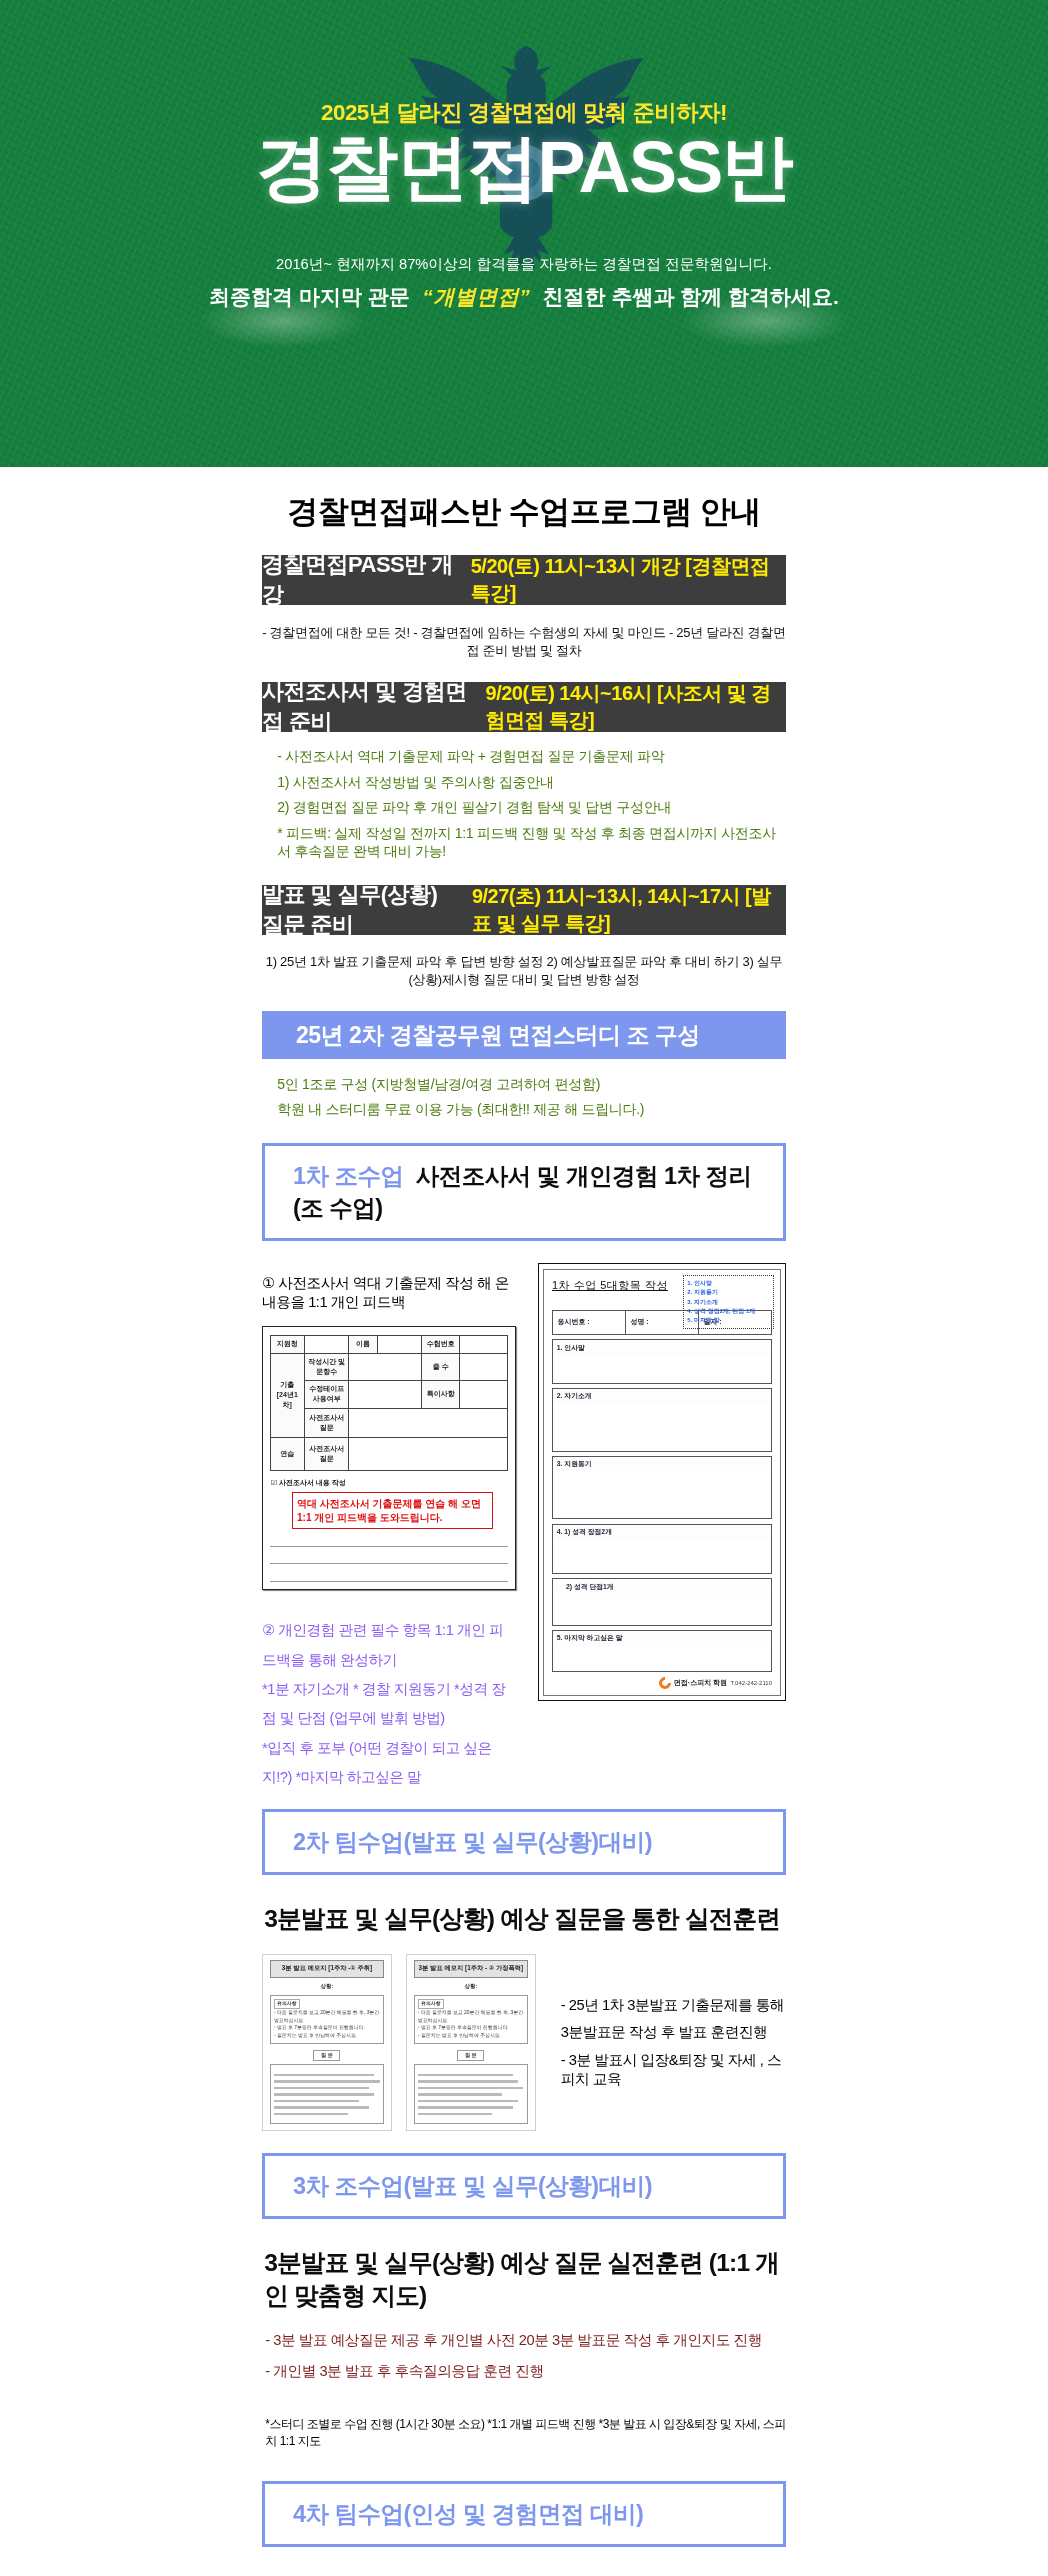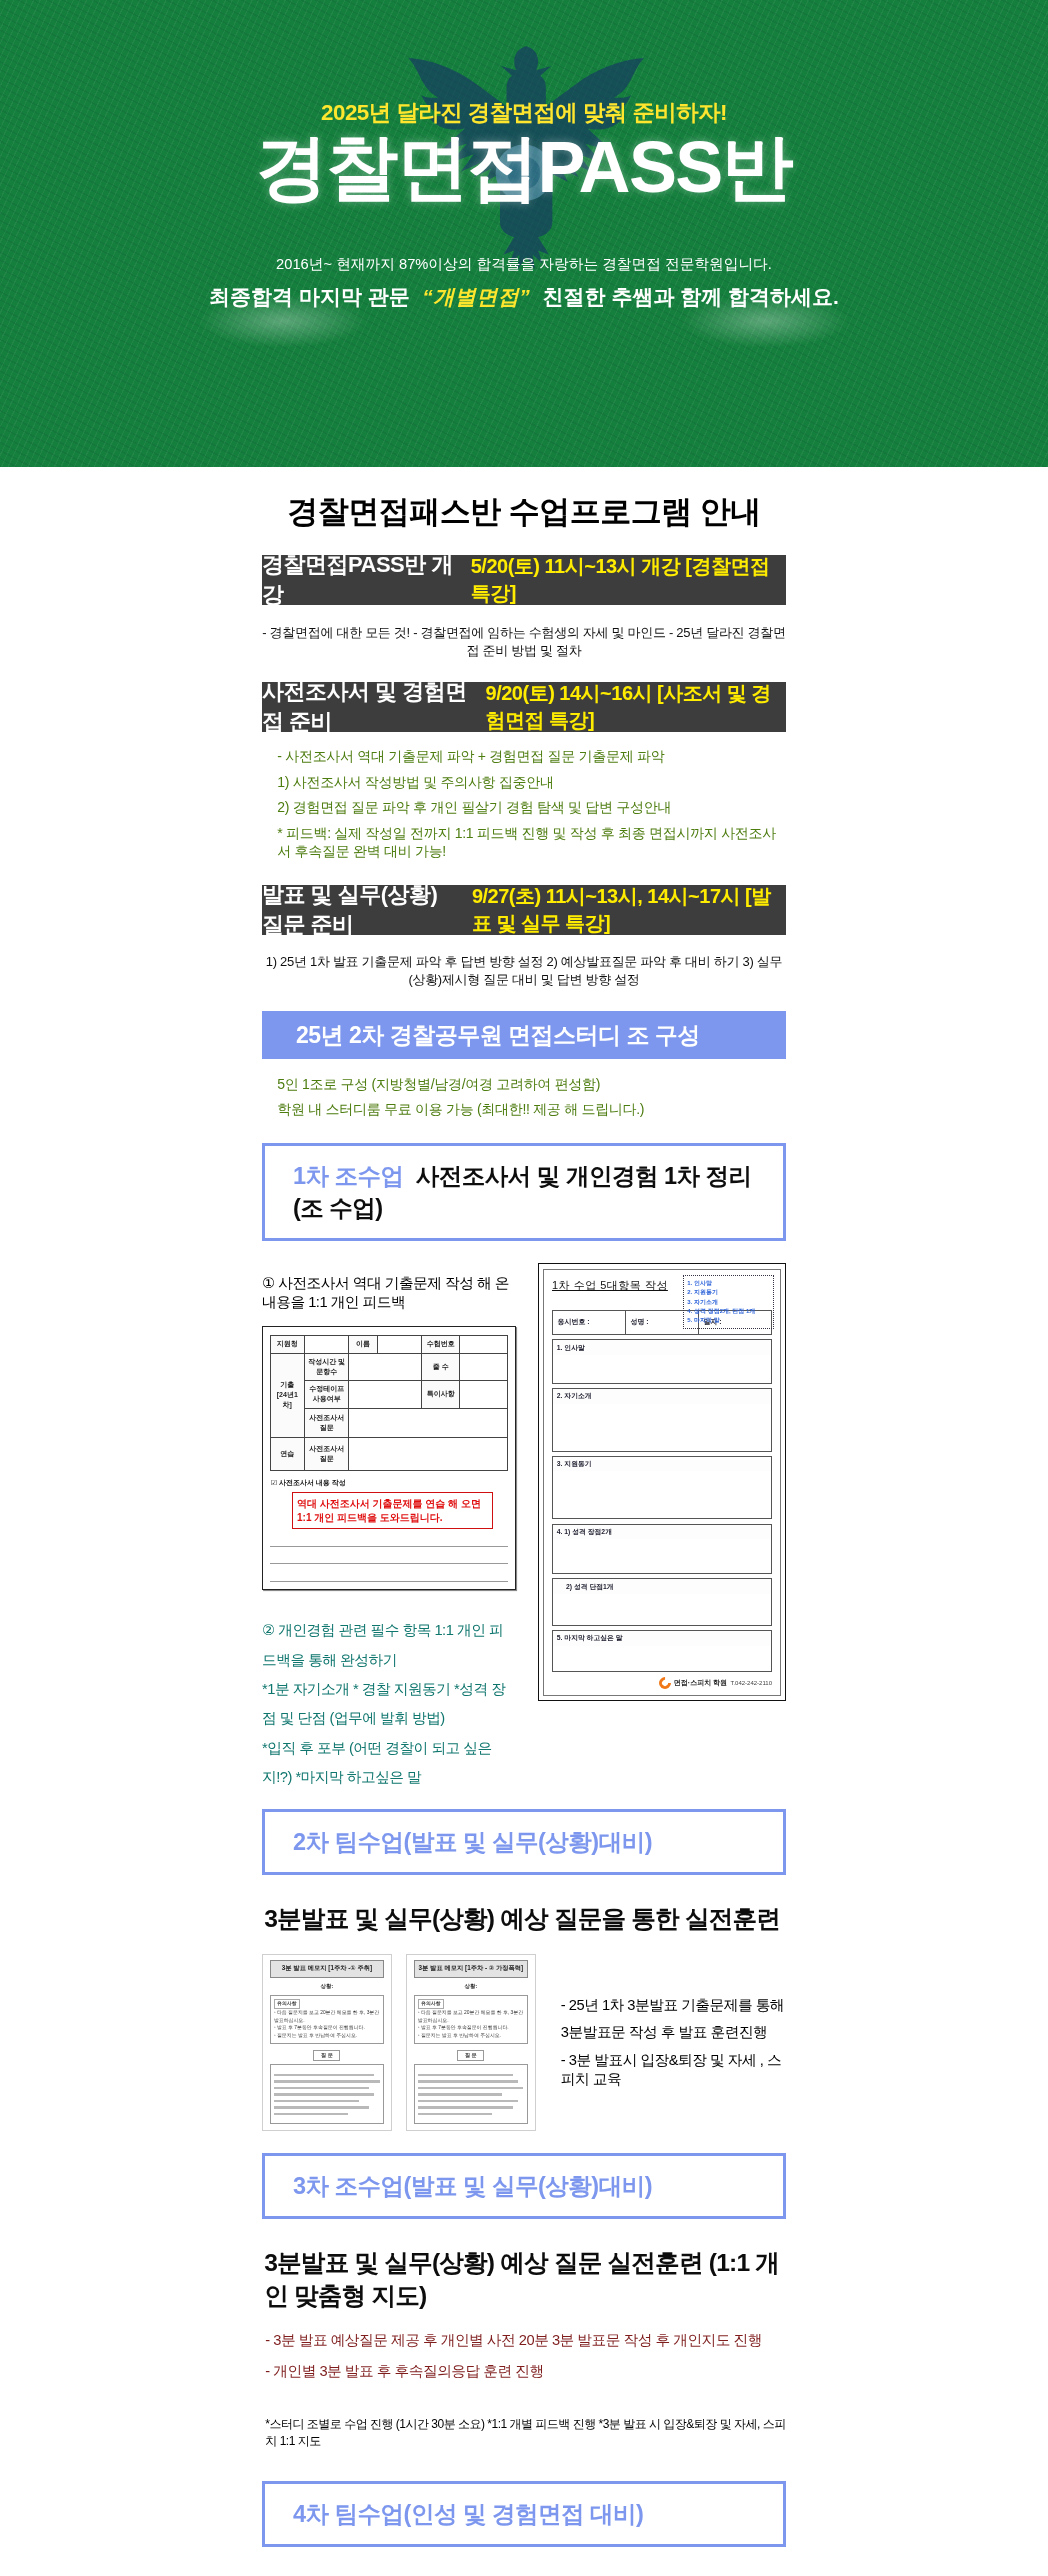--- a/index.html
+++ b/index.html
@@ -45,21 +45,21 @@
   .session-box{border:3.3px solid #7d97ee;background:#fff;padding:14px 11px 14px 28px;margin-top:4.4px;}
   .session-label{color:#7d97ee;font-size:23.5px;font-weight:800;letter-spacing:-0.5px;}
   .session-title{color:#0d0d0d;font-size:23.5px;font-weight:800;margin-left:9.8px;letter-spacing:-0.5px;}
   .session-heading{font-size:24.6px;font-weight:900;color:#0d0d0d;margin:27px 0 18.6px 2.2px;letter-spacing:-0.8px;}
 
   
   .s1-cols{display:flex;gap:22px;margin:22px 0 16.4px;}
   .s1-left{width:254px;}
   .s1-right{width:248px;}
   .s1-point{font-size:14.7px;font-weight:400;color:#000;margin:11px 0 14px;letter-spacing:-0.5px;}
-  .s1-point2{font-size:14.7px;color:#0f766e;margin-top:26px;line-height:2.0;letter-spacing:-0.5px;}
+  .s1-point2{font-size:14.7px;color:#8b5cf6;margin-top:26px;line-height:2.0;letter-spacing:-0.5px;}
 
   .miniform{border:1.1px solid #222;background:#fff;padding:7.6px 6.6px;box-shadow:1.1px 1.1px 0 #888;}
   .miniform table{border-collapse:collapse;width:100%;font-size:7px;color:#222;}
   .miniform td{border:0.5px solid #444;padding:3.3px 2.7px;text-align:center;}
   .miniform .lbl{background:#fbfbfb;font-weight:700;}
   .mf-check{font-size:7px;font-weight:700;margin:6.6px 0 4.4px 1.1px;color:#111;}
   .mf-red{border:1.1px solid #d01010;color:#e01010;font-size:10px;font-weight:800;
     padding:3.8px 4.4px;margin-left:22px;width:191px;}
   .mf-line{border-bottom:0.5px solid #999;height:16.4px;}
 

